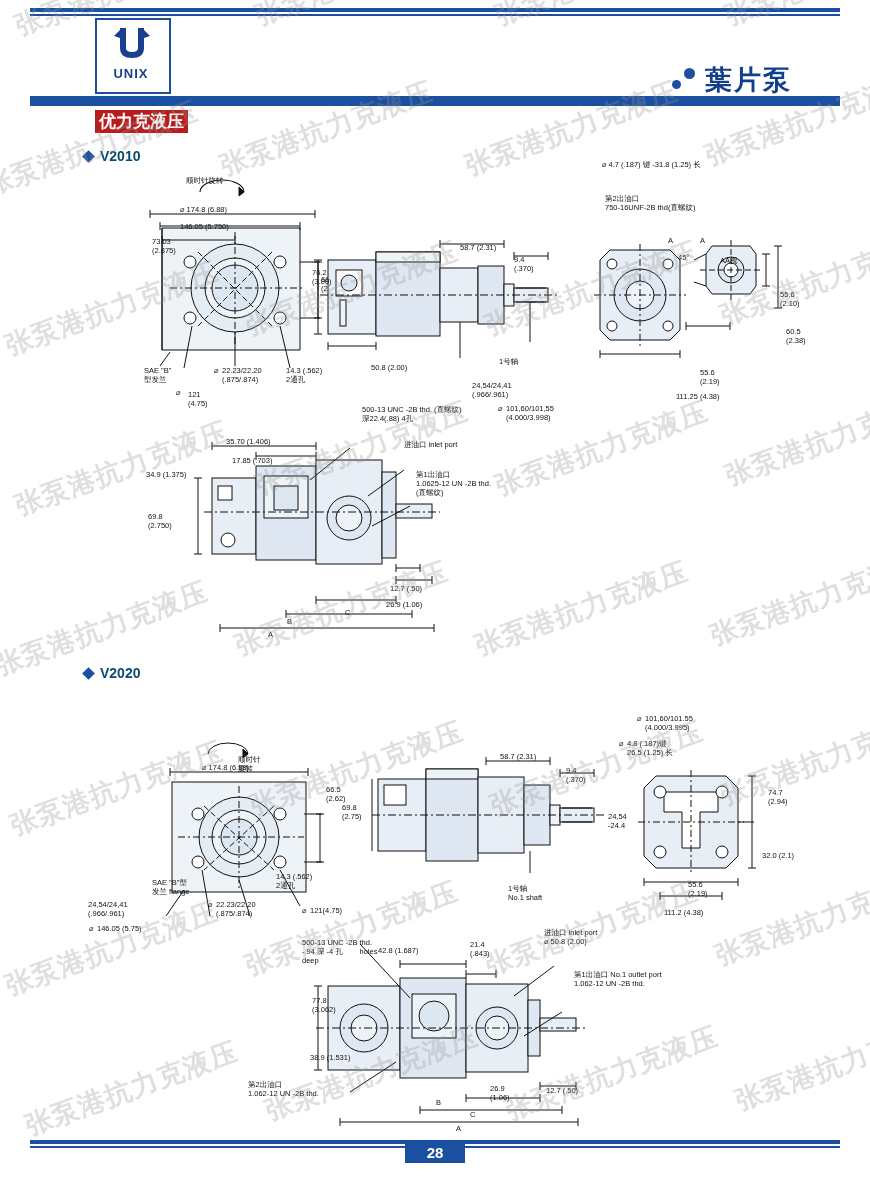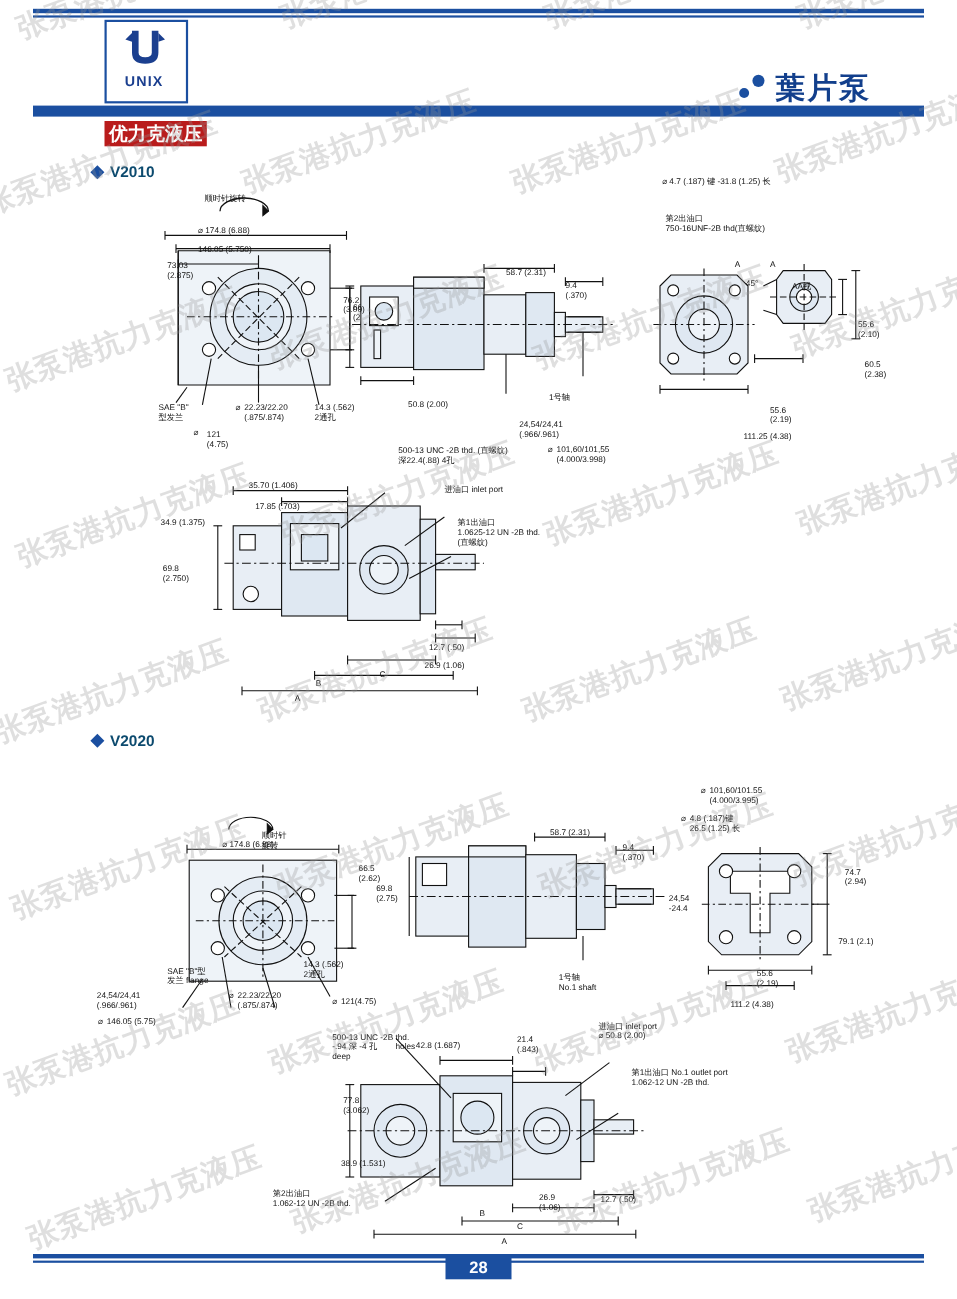--- a/index.html
+++ b/index.html
@@ -402,21 +402,21 @@
       <path d="M14 122 L108 122"></path>
         <path d="M14 118 L14 126"></path>
         <path d="M108 118 L108 126"></path>
       <path d="M30 136 L92 136"></path>
         <path d="M30 132 L30 140"></path>
         <path d="M92 132 L92 140"></path>
     </g>
   </svg>
   <div class="lbl" style="left:768px;top:788px;">74.7
 (2.94)</div>
-  <div class="lbl" style="left:762px;top:851px;">79.1 (2.1)</div>
+  <div class="lbl" style="left:762px;top:851px;">32.0 (2.1)</div>
   <div class="lbl" style="left:688px;top:880px;">55.6
 (2.19)</div>
   <div class="lbl" style="left:664px;top:908px;">111.2 (4.38)</div>
 
   <svg style="left:300px;top:950px;width:340px;height:180px">
     <g stroke="#111" fill="none" stroke-width="1">
       <rect x="28" y="36" width="72" height="84" fill="#e8eef5"></rect>
       <circle cx="64" cy="78" r="24" fill="#dfe8f2"></circle>
       <circle cx="64" cy="78" r="13" fill="#eef3f8"></circle>
       <rect x="100" y="28" width="66" height="100" fill="#dfe8f2"></rect>

